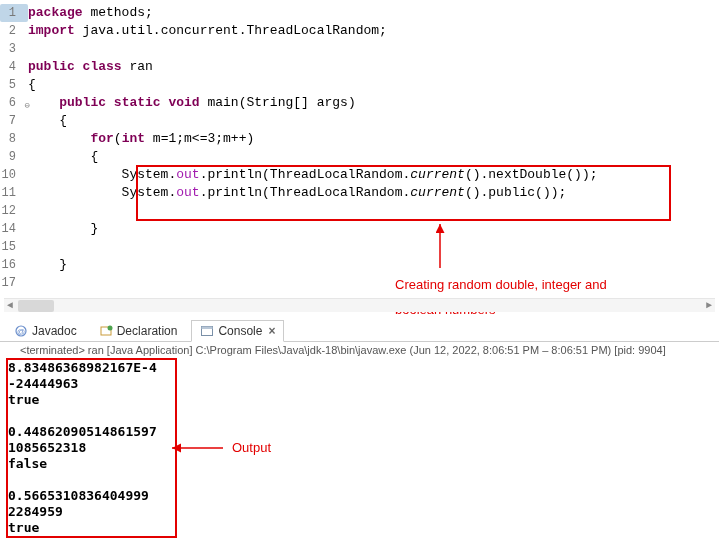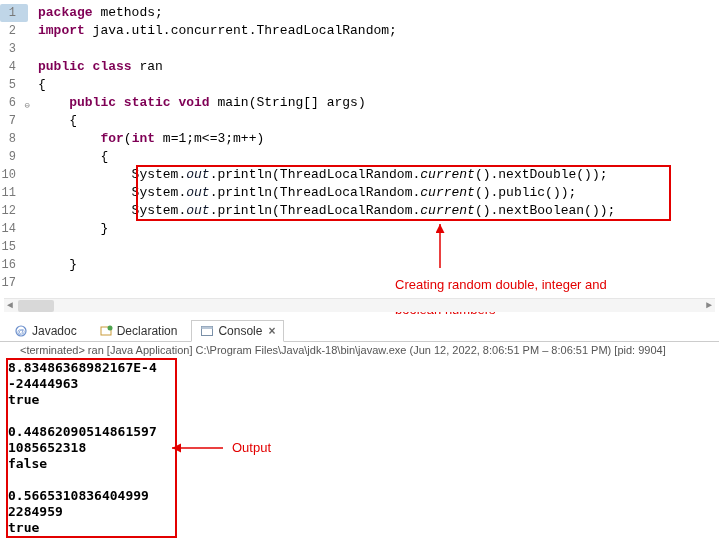--- a/index.html
+++ b/index.html
@@ -2,23 +2,23 @@
 <html><head>
 <meta charset="utf-8">
 <style>
   * { box-sizing: border-box; margin: 0; padding: 0; }
   body { font-family: Consolas, 'Courier New', monospace; font-size: 13px; background: #fff; color: #000; width: 719px; }
   .editor { padding: 4px 0; }
   .line { display: flex; align-items: center; height: 18px; line-height: 18px; }
   .gutter { width: 28px; text-align: right; color: #787878; padding-right: 12px; font-size: 12px; position: relative; flex-shrink: 0; }
   .gutter.active { background: #c0d6e8; border-radius: 2px; }
   .gutter .fold { position: absolute; right: -2px; top: 3px; font-size: 9px; color: #888; }
-  .code { white-space: pre; padding-left: 10px; }
+  .code { white-space: pre; padding-left: 0; }
   .kw { color: #7f0055; font-weight: bold; }
-  .field { color: #0f172a; font-style: italic; }
+  .field { color: #a21caf; }
   .static-call { font-style: italic; }
   .str { color: #2a00ff; }
   .redbox { border: 2px solid #e30000; }
   .annotation-box { position: absolute; }
   .arrow-svg { position: absolute; }
   .annot-text { color: #e30000; font-family: Arial, sans-serif; font-size: 13px; position: absolute; }
   .code-wrap { position: relative; }
   
   .tabs { display: flex; align-items: center; border-bottom: 1px solid #ccc; padding: 4px 6px 0 6px; font-family: 'Segoe UI', Tahoma, sans-serif; font-size: 12px; gap: 6px; }
   .tab { display: flex; align-items: center; gap: 4px; padding: 3px 8px; color: #333; }
@@ -78,21 +78,20 @@
       <div class="line">
         <div class="gutter">10</div>
         <div class="code"><span>            System.</span><span class="field">out</span><span>.println(ThreadLocalRandom.</span><span class="static-call">current</span><span>().nextDouble());</span></div>
       </div>
       <div class="line">
         <div class="gutter">11</div>
         <div class="code"><span>            System.</span><span class="field">out</span><span>.println(ThreadLocalRandom.</span><span class="static-call">current</span><span>().public());</span></div>
       </div>
       <div class="line">
         <div class="gutter">12</div>
-        <div class="code"><span>            System.</span><span class="field">out</span><span>.println(ThreadLocalRandom.</span><span class="static-call">current</span><span>().nextBoolean());</span></div>
       </div>
       <div class="line">
         <div class="gutter">14</div>
         <div class="code"><span>        }</span></div>
       </div>
       <div class="line">
         <div class="gutter">15</div>
         <div class="code"></div>
       </div>
       <div class="line">

